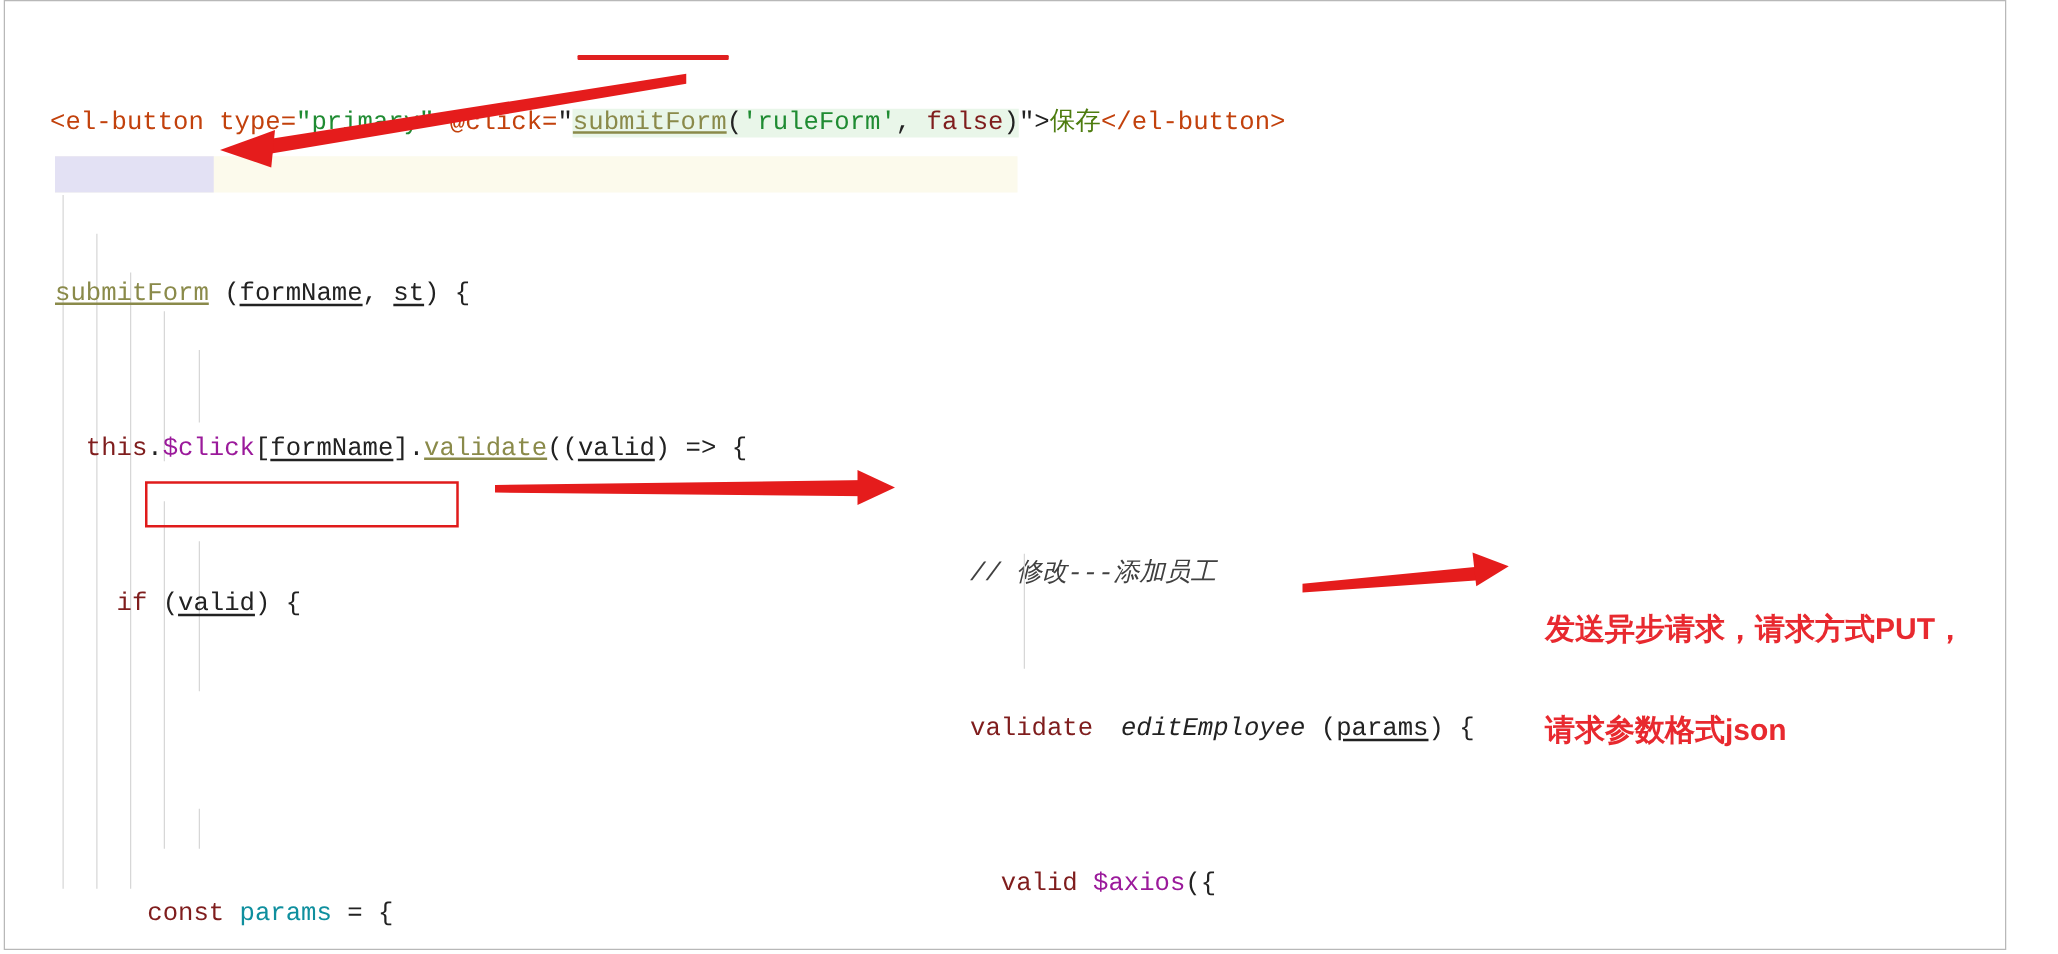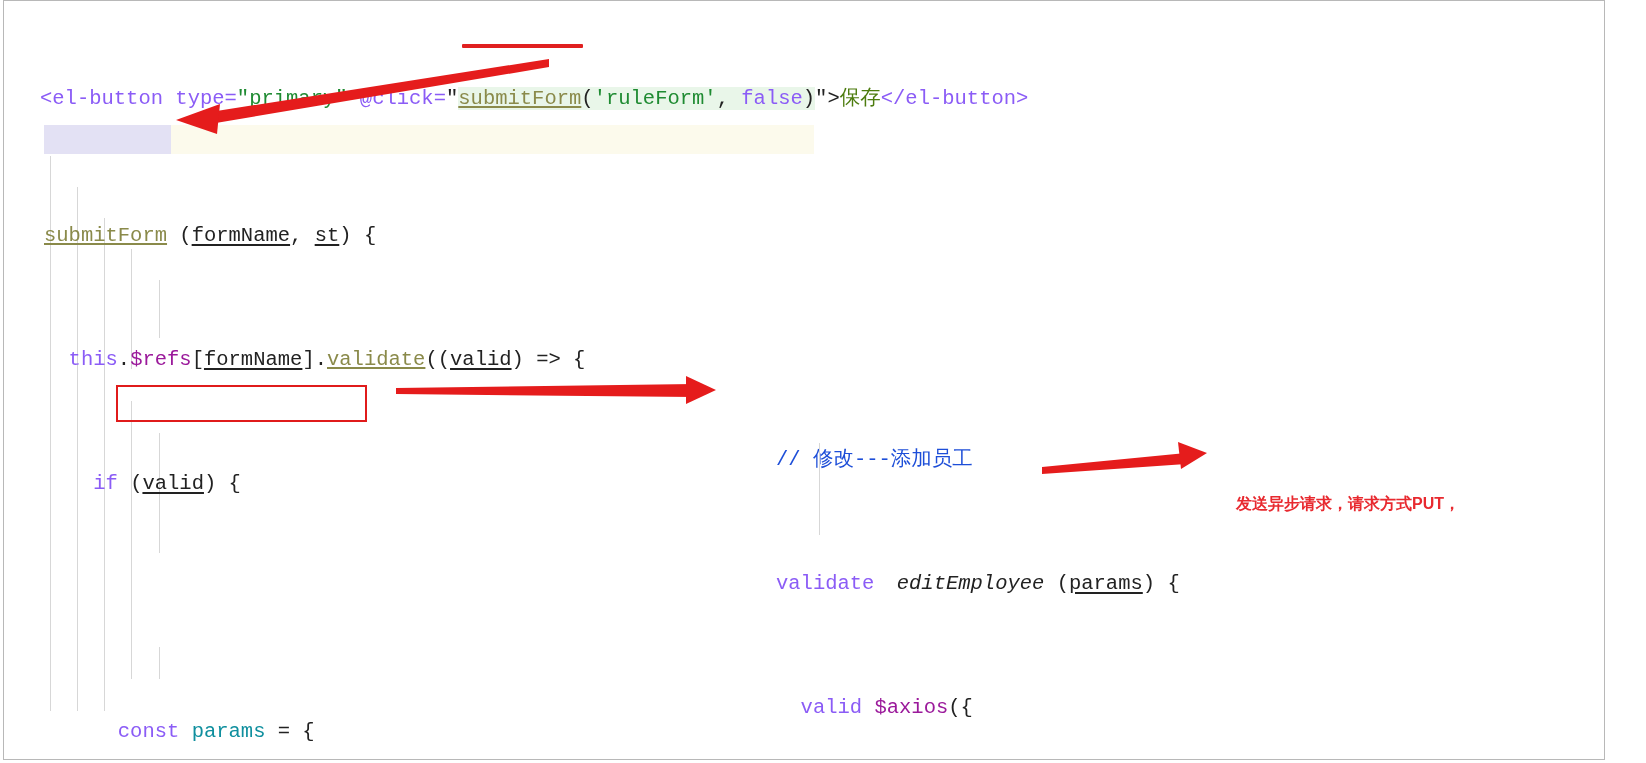--- a/index.html
+++ b/index.html
@@ -34,28 +34,28 @@
     position: absolute;
     font-family: "Liberation Mono", "DejaVu Sans Mono", monospace;
     font-size: 20.5px;
     line-height: 31px;
     white-space: pre;
     color: #222222;
   }
   .ln { display: block; height: 31px; white-space: pre; }
 
   
-  .kw      { color: #8b5cf6; }
-  .tag     { color: #8b5cf6; font-family: Liberation Mono, monospace; }
+  .kw      { color: #7f1d1d; }
+  .tag     { color: #c2410c; font-family: Liberation Mono, monospace; }
   .str     { color: #1f8b32; }            
   .prop    { color: #9b1a9b; }            
   .fn      { color: #8a8a4a; text-decoration: underline; }            
   .cyan    { color: #0f8f9e; }
   .plain   { color: #222222; }
-  .com     { color: #1d4ed8; }
+  .com     { color: #404040; font-style: italic; }
   .ital    { font-style: italic; margin-left: 10px; }
   .und     { text-decoration: underline; text-underline-offset: 3px; }
   .dk      { color: #4d7c0f; }
 
   
   .hl-green {
     background: #e9f6e9;
   }
   .hl-cream {
     position: absolute;
@@ -94,21 +94,21 @@
     overflow: visible;
     pointer-events: none;
   }
 
   
   .annot {
     position: absolute;
     color: #e8292f;
     font-family: "Liberation Sans", sans-serif;
     font-weight: bold;
-    font-size: 16px;
+    font-size: 24px;
     line-height: 27px;
     white-space: pre;
   }
 </style>
 </head>
 <body>
 
 <div id="panel">
 
   <div class="code" style="left:36px; top:20px;">
@@ -126,21 +126,21 @@
   <div class="guide" style="left:155px; top:432px; height:120px;"></div>
   <div class="guide" style="left:155px; top:646px; height:32px;"></div>
 
   <div class="hl-cream" style="left:40px; top:124px; width:770px; height:29px;"></div>
   <div class="hl-lav" style="left:40px; top:124px; width:127px; height:29px;"></div>
 
   <div class="code" style="left:40px; top:126px;">
 
     <span class="ln"><span class="fn">submitForm</span><span class="plain"> (</span><span class="plain und">formName</span><span class="plain">, </span><span class="plain und">st</span><span class="plain">) {</span></span>
 
-    <span class="ln"><span class="plain">  </span><span class="kw">this</span><span class="plain">.</span><span class="prop">$refs</span><span class="plain">[</span><span class="plain und">formName</span><span class="plain">].</span><span class="fn">validate</span><span class="plain">((</span><span class="plain und">valid</span><span class="plain">) =&gt; {</span></span>
+    <span class="ln"><span class="plain">  </span><span class="kw">this</span><span class="plain">.</span><span class="prop">$click</span><span class="plain">[</span><span class="plain und">formName</span><span class="plain">].</span><span class="fn">validate</span><span class="plain">((</span><span class="plain und">valid</span><span class="plain">) =&gt; {</span></span>
 
     <span class="ln"><span class="plain">    </span><span class="kw">if</span><span class="plain"> (</span><span class="plain und">valid</span><span class="plain">) {</span></span>
 
     <span class="ln"> </span>
 
     <span class="ln"><span class="plain">      </span><span class="kw">const</span><span class="plain"> </span><span class="cyan">params</span><span class="plain"> = {</span></span>
 
     
 
     
@@ -188,20 +188,21 @@
 
     
 
     
   </div>
 
   <div class="guide" style="left:815px; top:442px; height:92px;"></div>
 
   <div class="annot" style="left:1232px; top:435px;">
     <div>发送异步请求，请求方式PUT，</div>
+    <div>请求参数格式json</div>
   </div>
 
   <svg class="arrow-svg" style="left:0; top:0;" width="1602" height="760">
 
     <g>
       <polygon points="545,58 200,112 200,124 545,66" fill="#e51c1c"></polygon>
       <polygon points="172,119 216,103 213,133" fill="#e51c1c"></polygon>
     </g>
 
     <g>

